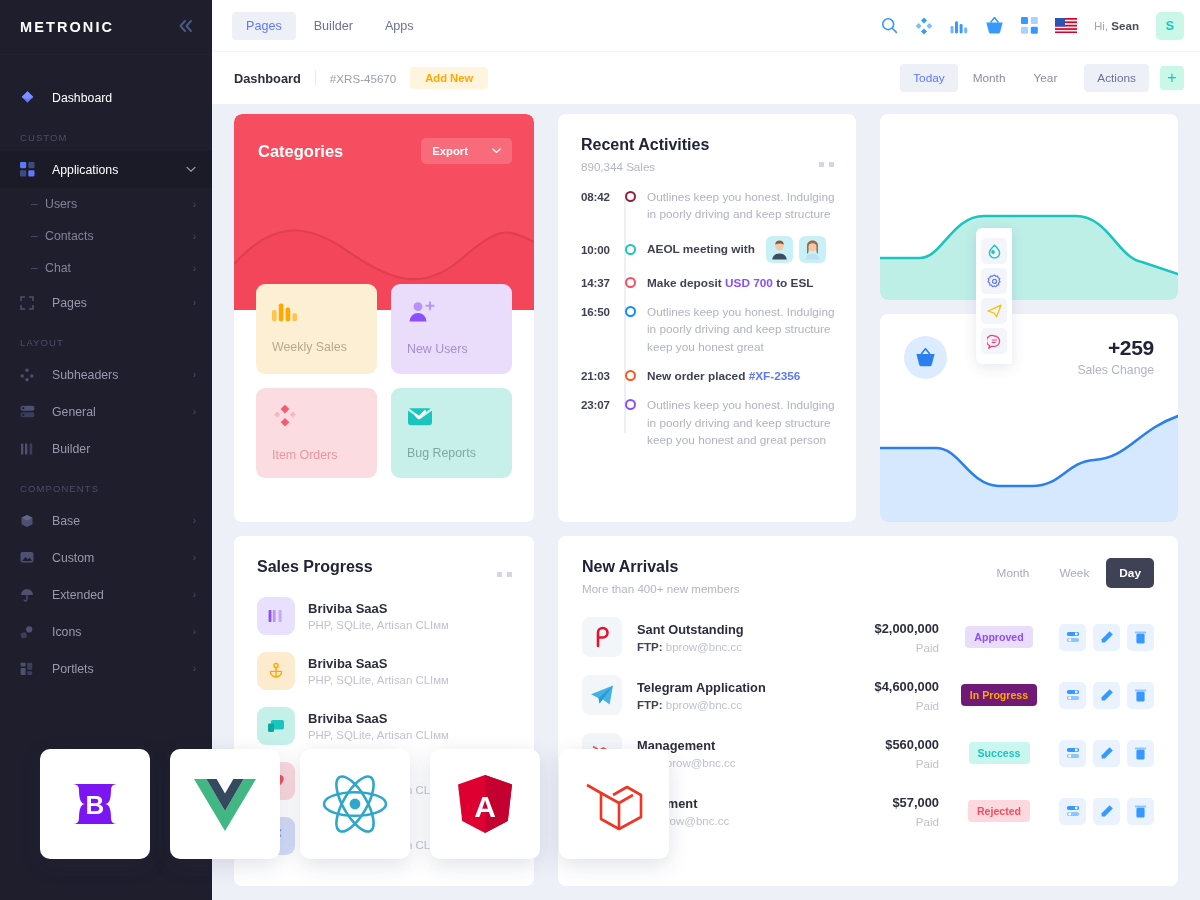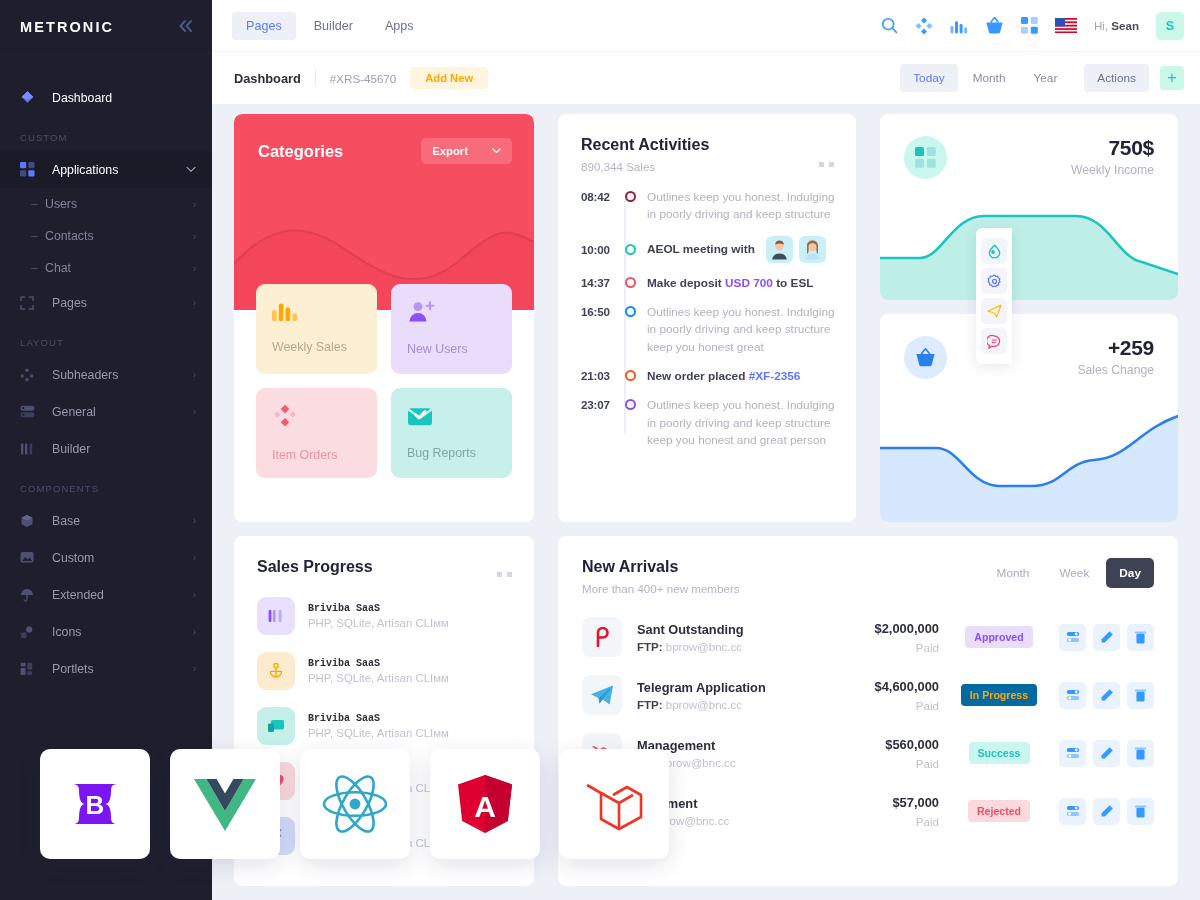--- a/index.html
+++ b/index.html
@@ -175,21 +175,21 @@
   .stat-lbl { font-size: 12.2px; color: #B1B3C4; text-align: right; margin-top: 3px; }
   .stat-chart { position: absolute; left: 0; bottom: 0; width: 100%; }
 
   
   #sales-card { left: 22px; top: 432px; width: 300px; height: 350px; overflow: hidden; }
   .sp-row { display: flex; align-items: center; padding: 0 0 0 0; margin-top: 17px; }
   .sp-ico {
     width: 38px; height: 38px; border-radius: 9px; margin-right: 13px;
     display: flex; align-items: center; justify-content: center; flex: 0 0 38px;
   }
-  .sp-name { font-size: 10px; font-weight: 700; color: #2C2E3E; font-family: Liberation Mono, monospace; }
+  .sp-name { font-size: 13px; font-weight: 700; color: #2C2E3E; }
   .sp-desc { font-size: 11.4px; color: #C0C2D1; margin-top: 3px; }
 
   
   #arriv-card { left: 346px; top: 432px; width: 620px; height: 350px; overflow: hidden; }
   .na-head { display: flex; align-items: flex-start; padding: 22px 24px 0 24px; }
   .na-tabs { margin-left: auto; display: flex; align-items: center; gap: 4px; }
   .na-tab { font-size: 11.8px; color: #A9ABBD; padding: 8px 13px; border-radius: 5px; cursor: pointer; }
   .na-tab.active { background: #3F4254; color: #fff; font-weight: 700; }
   .na-row { display: flex; align-items: center; padding: 0 24px; margin-top: 18px; }
   .na-logo {
@@ -605,34 +605,20 @@
 
         <div class="tl-row">
           <span class="tl-time">23:07</span>
           <span class="tl-dot" style="border-color:#8950FC;"></span>
           <span class="tl-text">Outlines keep you honest. Indulging in poorly driving and keep structure keep you honest and great person</span>
         </div>
       </div>
     </section>
 
     <section class="card" id="stat1">
-      <div class="stat-top">
-        <span class="stat-ico" style="background:#C9F7F0;">
-          <svg width="21" height="21" viewBox="0 0 21 21">
-              <rect x="0" y="0" width="9" height="9" rx="1.6" fill="#1BC5BD"></rect>
-              <rect x="11.8" y="0" width="9" height="9" rx="1.6" fill="#9BE5DE"></rect>
-              <rect x="0" y="11.8" width="9" height="9" rx="1.6" fill="#9BE5DE"></rect>
-              <rect x="11.8" y="11.8" width="9" height="9" rx="1.6" fill="#9BE5DE"></rect>
-            </svg>
-        </span>
-        <span>
-          <div class="stat-val">750$</div>
-          <div class="stat-lbl">Weekly Income</div>
-        </span>
-      </div>
       <svg class="stat-chart" width="298" height="100" viewBox="0 0 298 100" preserveAspectRatio="none">
         <path d="M0 58 L40 58 C 62 58, 72 16, 104 16 L196 16 C 228 16, 238 58, 262 62 L298 74 L298 100 L0 100 Z" fill="#BDEFE7"></path>
         <path d="M0 58 L40 58 C 62 58, 72 16, 104 16 L196 16 C 228 16, 238 58, 262 62 L298 74" stroke="#1BC5BD" stroke-width="2.6" fill="none" stroke-linecap="round"></path>
       </svg>
     </section>
 
     <section class="card" id="stat2">
       <div class="stat-top">
         <span class="stat-ico" style="background:#DCEBFE;">
           <svg width="21" height="19" viewBox="0 0 21 19">
@@ -792,21 +778,21 @@
           <div class="na-ftp">
             <b>FTP:</b>
             <span>bprow@bnc.cc</span>
           </div>
         </span>
         <span class="na-amt">
           <div class="na-amt-v">$4,600,000</div>
           <div class="na-amt-p">Paid</div>
         </span>
         <span class="na-badge-wrap">
-          <span class="na-badge" style="background:#0369a1;color:#FFA800;">In Progress</span>
+          <span class="na-badge" style="background:#701a75;color:#FFA800;">In Progress</span>
         </span>
         <span class="na-acts">
           <span class="na-btn">
             <svg width="14" height="14" viewBox="0 0 14 14">
                 <rect x="0.8" y="2" width="12.4" height="4" rx="2" fill="#3699FF"></rect>
                 <circle cx="10.2" cy="4" r="1.4" fill="#fff"></circle>
                 <rect x="0.8" y="8" width="12.4" height="4" rx="2" fill="#8CC6FF"></rect>
                 <circle cx="3.8" cy="10" r="1.4" fill="#fff"></circle>
               </svg>
           </span>

